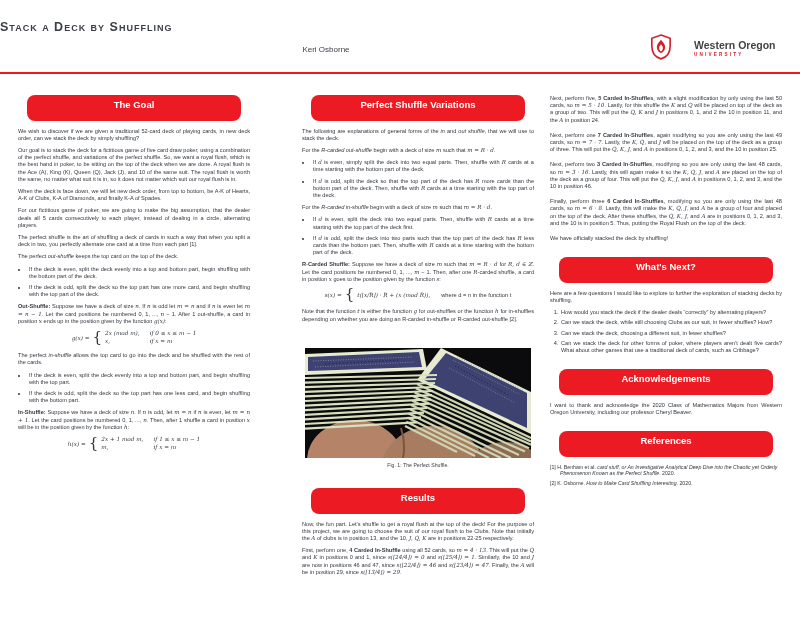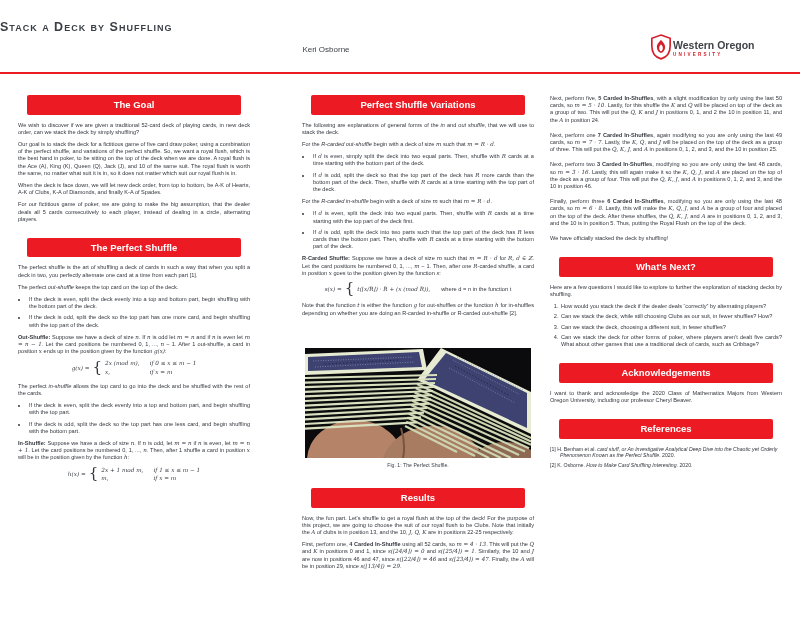--- a/index.html
+++ b/index.html
@@ -8,34 +8,34 @@
     font-family:"Liberation Sans",sans-serif;color:#33373d;overflow:hidden;
   }
   .title{
     position:absolute;top:20px;left:0;width:655px;text-align:left;
     font-size:12.5px;font-weight:600;font-variant:small-caps;letter-spacing:1px;color:#3a3e45;
   }
   .author{
     position:absolute;top:45px;left:0;width:652px;text-align:center;
     font-size:8px;color:#3a3e45;
   }
-  .logo{position:absolute;top:34px;left:650px;display:flex;align-items:center;gap:1px;}
+  .logo{position:absolute;top:34px;left:650px;display:flex;align-items:center;gap:22px;}
   .logo-text{display:flex;flex-direction:column;}
   .logo-l1{font-size:10.5px;font-weight:bold;color:#3f4347;line-height:1;}
   .logo-l2{font-size:4.6px;font-weight:bold;letter-spacing:2.2px;color:#d4202c;margin-top:2px;line-height:1;}
   .rule{position:absolute;top:72px;left:0;width:800px;height:2px;background:#ec1b23;}
 
   .col{position:absolute;top:95px;width:244px;}
   #col1{left:12px;height:520px;}
   #col2{left:296px;height:520px;}
   #col3{left:544px;height:520px;}
 
   .hdr{
     background:#ec1b23;color:#ffffff;font-weight:bold;font-size:9.5px;
-    text-align:center;padding:5px 2px 5px 2px;border-radius:2px;margin:0 15px 7px 15px;
+    text-align:center;padding:5px 2px 11px 2px;border-radius:8px;margin:0 15px 7px 15px;
     line-height:1;
   }
   .hdr.gap{margin-top:15px;}
   .body{font-size:5.6px;line-height:1.29;text-align:justify;margin:0 6px 5px 6px;}
   ul.blist{margin:2px 6px 5px 16px;padding:0;list-style:disc outside;}
   ul.blist li{font-size:5.6px;line-height:1.29;text-align:justify;margin-bottom:4px;padding-left:1px;}
   ol.nlist{margin:2px 6px 6px 16px;padding:0;}
   ol.nlist li{font-size:5.6px;line-height:1.29;text-align:justify;margin-bottom:3px;padding-left:1px;}
 
   .seg-b{font-weight:bold;}
@@ -81,21 +81,20 @@
 
 <div class="rule"></div>
 
 <div class="col" id="col1">
   <div class="hdr">The Goal</div>
   <p class="body">We wish to discover if we are given a traditional 52-card deck of playing cards, in new deck order, can we stack the deck by simply shuffling?</p>
   <p class="body">Our goal is to stack the deck for a fictitious game of five card draw poker, using a combination of the perfect shuffle, and variations of the perfect shuffle. So, we want a royal flush, which is the best hand in poker, to be sitting on the top of the deck when we are done. A royal flush is the Ace (A), King (K), Queen (Q), Jack (J), and 10 of the same suit. The royal flush is worth the same, no matter what suit it is in, so it does not matter which suit our royal flush is in.</p>
   <p class="body">When the deck is face down, we will let new deck order, from top to bottom, be A-K of Hearts, A-K of Clubs, K-A of Diamonds, and finally K-A of Spades.</p>
   <p class="body">For our fictitious game of poker, we are going to make the big assumption, that the dealer deals all 5 cards consecutively to each player, instead of dealing in a circle, alternating players.</p>
 
-  <div class="hdr gap">The Perfect Shuffle</div>
   <p class="body">The perfect shuffle is the art of shuffling a deck of cards in such a way that when you split a deck in two, you perfectly alternate one card at a time from each part [1].</p>
   <p class="body"><span>The perfect </span><span class="seg-i">out-shuffle</span><span> keeps the top card on the top of the deck.</span></p>
   <ul class="blist">
     <li>If the deck is even, split the deck evenly into a top and bottom part, begin shuffling with the bottom part of the deck.</li>
     <li>If the deck is odd, split the deck so the top part has one more card, and begin shuffling with the top part of the deck.</li>
   </ul>
   <p class="body"><span class="seg-b">Out-Shuffle:</span><span> Suppose we have a deck of size </span><span class="seg-m">n</span><span>. If </span><span class="seg-m">n</span><span> is odd let </span><span class="seg-m">m = n</span><span> and if </span><span class="seg-m">n</span><span> is even let </span><span class="seg-m">m = n − 1</span><span>. Let the card positions be numbered 0, 1, ..., </span><span class="seg-m">n</span><span> − 1. After 1 out-shuffle, a card in position </span><span class="seg-m">x</span><span> ends up in the position given by the function </span><span class="seg-m">g(x)</span><span>:</span></p>
 
   <div class="formula">
     <span class="m">g(x) =</span>

